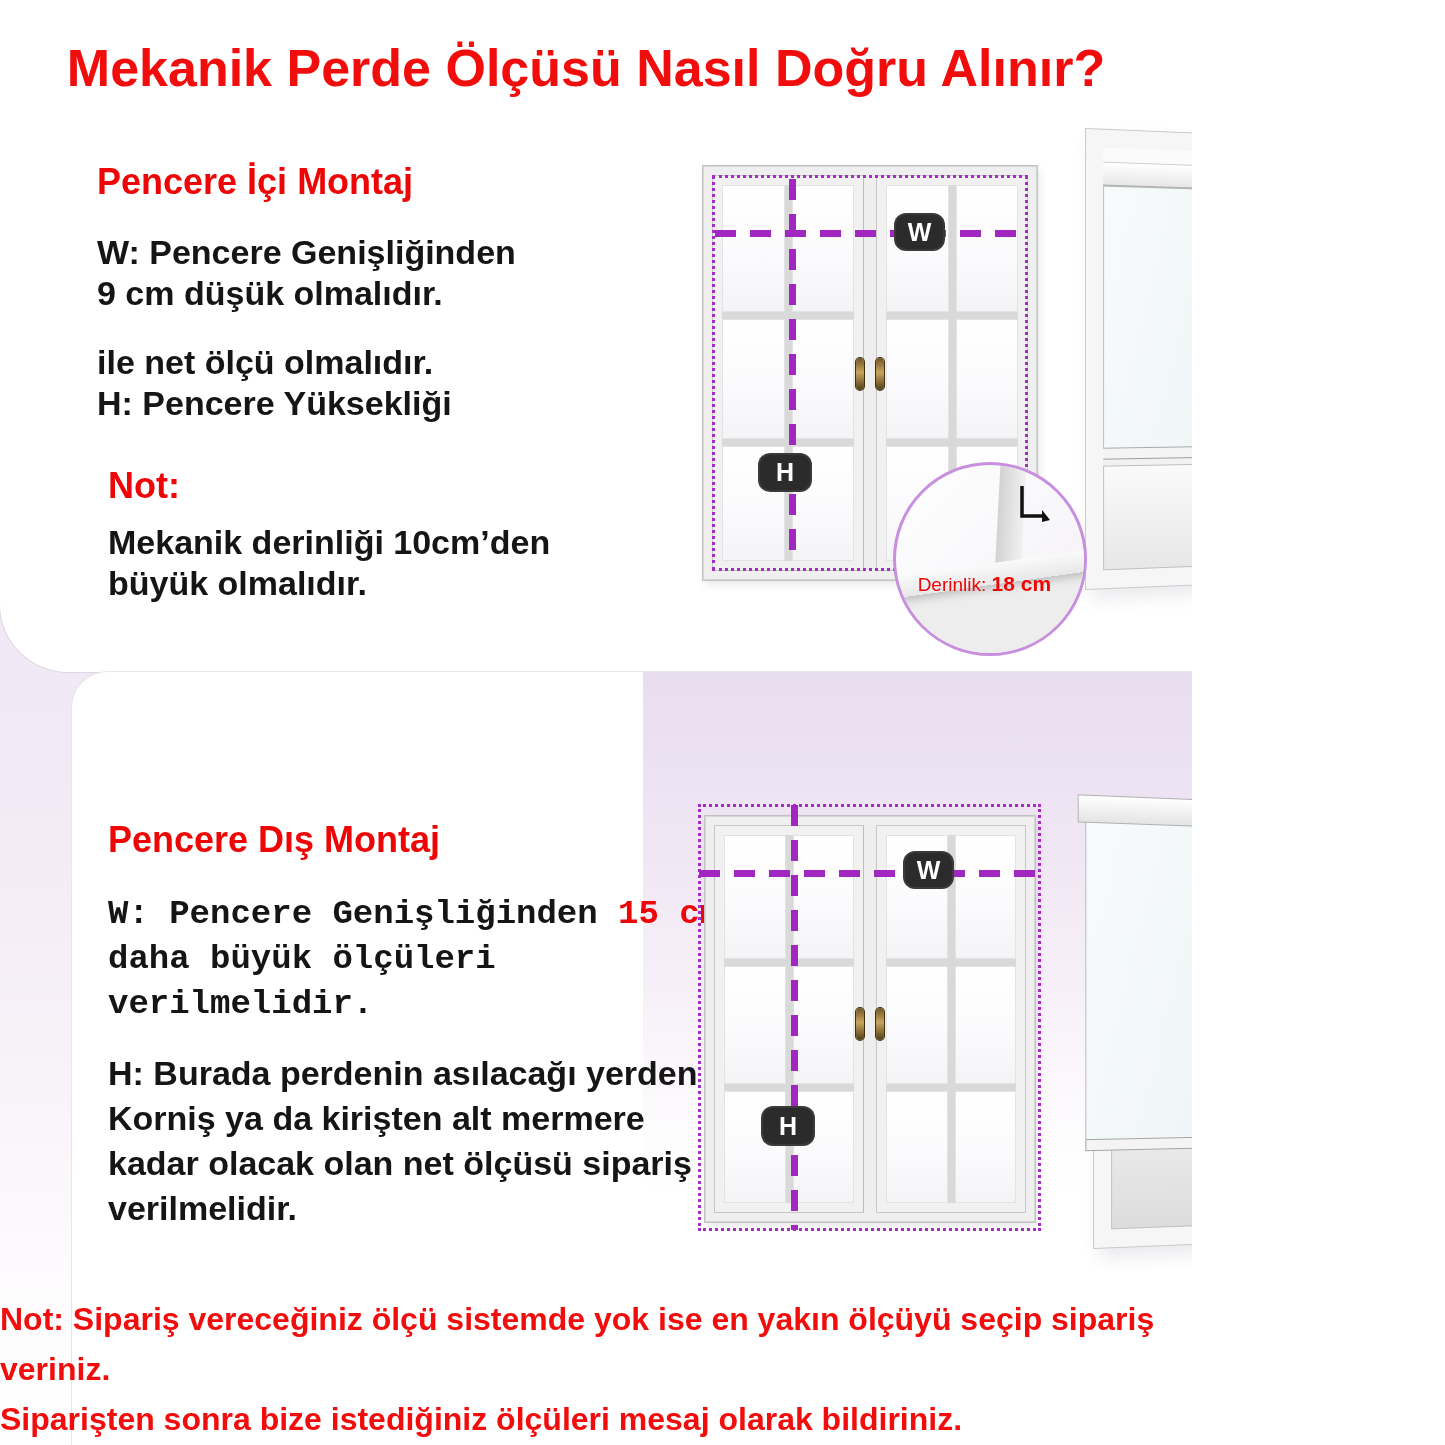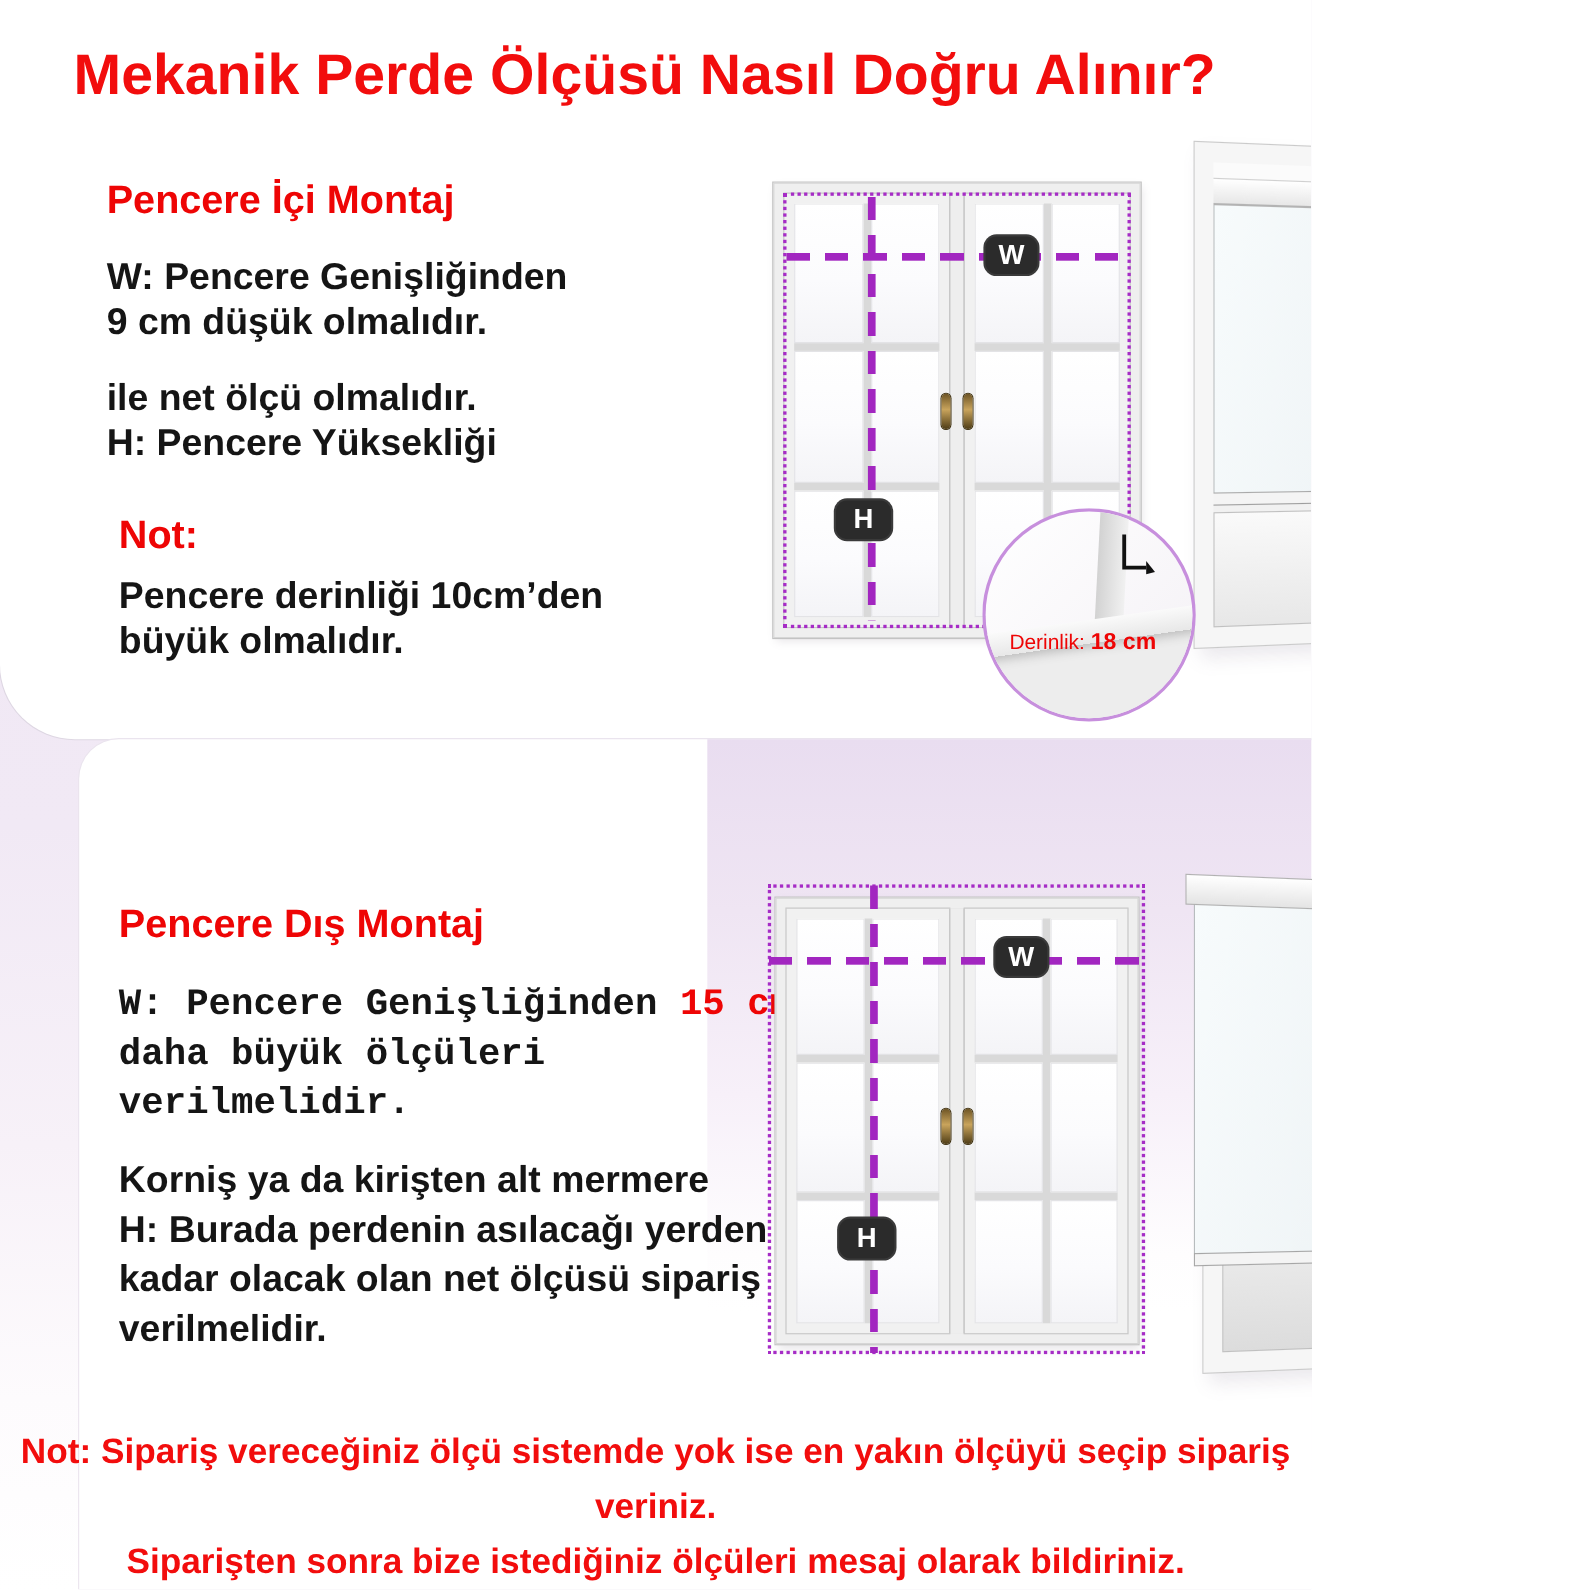--- a/index.html
+++ b/index.html
@@ -34,21 +34,21 @@
   .sec-heading{font-size:36px;line-height:44px;color:#ee0505;}
   .para{font-size:34px;line-height:41px;}
   .tblock-1 .para{margin-top:28px;}
   .tblock-1 .note-h{margin-top:40px;padding-left:11px;font-size:36px;line-height:44px;color:#ee0505;}
   .tblock-1 .note-p{margin-top:14px;padding-left:11px;}
   .tblock-2 .para{font-size:34px;line-height:45px;}
   .tblock-2 .para-w{margin-top:30px;font-family:Liberation Mono, monospace;}
   .tblock-2 .para-h{margin-top:24px;}
   .red{color:#ee0505;}
   .footer-note{
-    position:absolute;left:0;right:0;top:1294px;text-align:center;
+    position:absolute;left:0;right:0;top:1294px;
     font-size:32px;line-height:50px;font-weight:bold;color:#f20d0d;
   }
   
   .window{position:absolute;}
   .wframe{
     position:absolute;inset:0;background:#efefef;
     box-shadow:0 0 0 1px #c3c3c3, inset 0 0 0 1px #d6d6d6, 2px 4px 8px rgba(120,110,130,.18);
   }
   .winner{position:absolute;inset:10px;background:#dcdcdc;display:flex;}
   .sash{
@@ -134,21 +134,21 @@
     <div class="para">
       <div>W: Pencere Genişliğinden</div>
       <div>9 cm düşük olmalıdır.</div>
     </div>
     <div class="para">
       <div>ile net ölçü olmalıdır.</div>
       <div>H: Pencere Yüksekliği</div>
     </div>
     <div class="note-h">Not:</div>
     <div class="para note-p">
-      <div>Pencere derinliği 10cm’den</div>
+      <div>Mekanik derinliği 10cm’den</div>
       <div>büyük olmalıdır.</div>
     </div>
   </div>
 
   <div class="window" style="left:703px;top:166px;width:334px;height:414px;">
     <div class="wframe">
       <div class="winner">
         <div class="sash">
           <div class="pane"></div>
             <div class="pane"></div>
@@ -206,22 +206,22 @@
     </div>
   </div>
 
   <div class="tblock tblock-2">
     <div class="sec-heading">Pencere Dış Montaj</div>
     <div class="para para-w">
       <div><span>W: Pencere Genişliğinden </span><span class="red">15 cm</span></div>
       <div>daha büyük ölçüleri verilmelidir.</div>
     </div>
     <div class="para para-h">
+      <div>H: Burada perdenin asılacağı yerden</div>
       <div>Korniş ya da kirişten alt mermere</div>
-      <div>H: Burada perdenin asılacağı yerden</div>
       <div>kadar olacak olan net ölçüsü sipariş</div>
       <div>verilmelidir.</div>
     </div>
   </div>
 
   <div class="window" style="left:705px;top:816px;width:330px;height:406px;">
     <div class="wframe">
       <div class="winner">
         <div class="sash">
           <div class="pane"></div>

